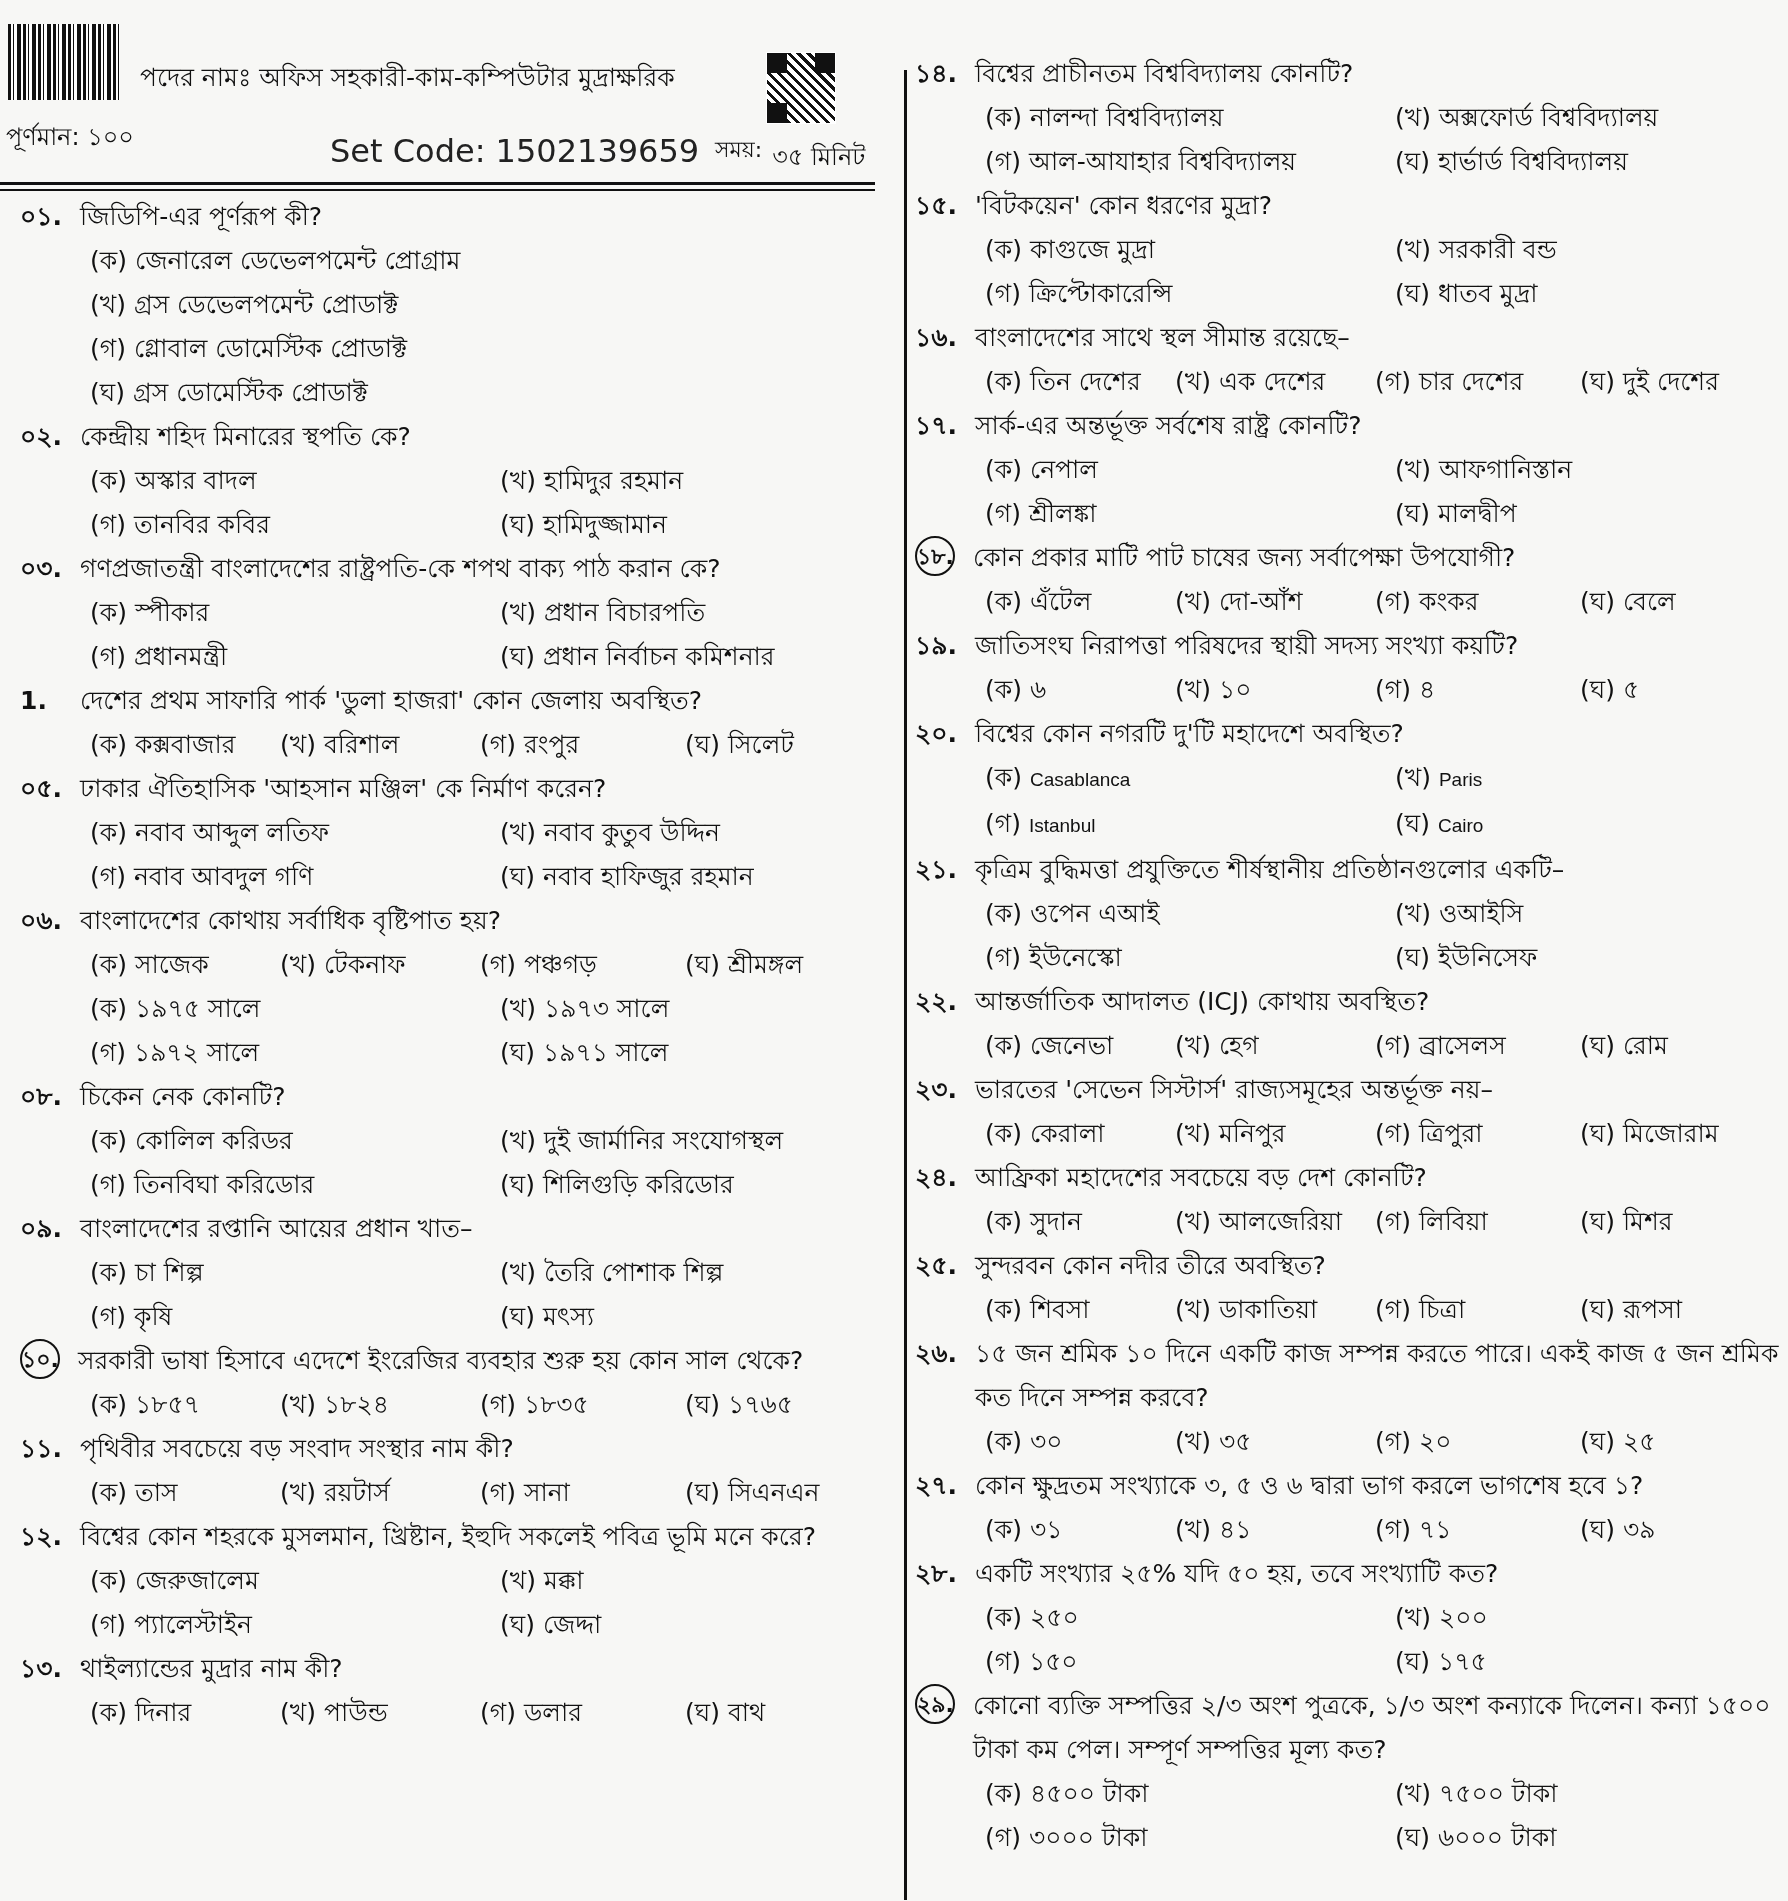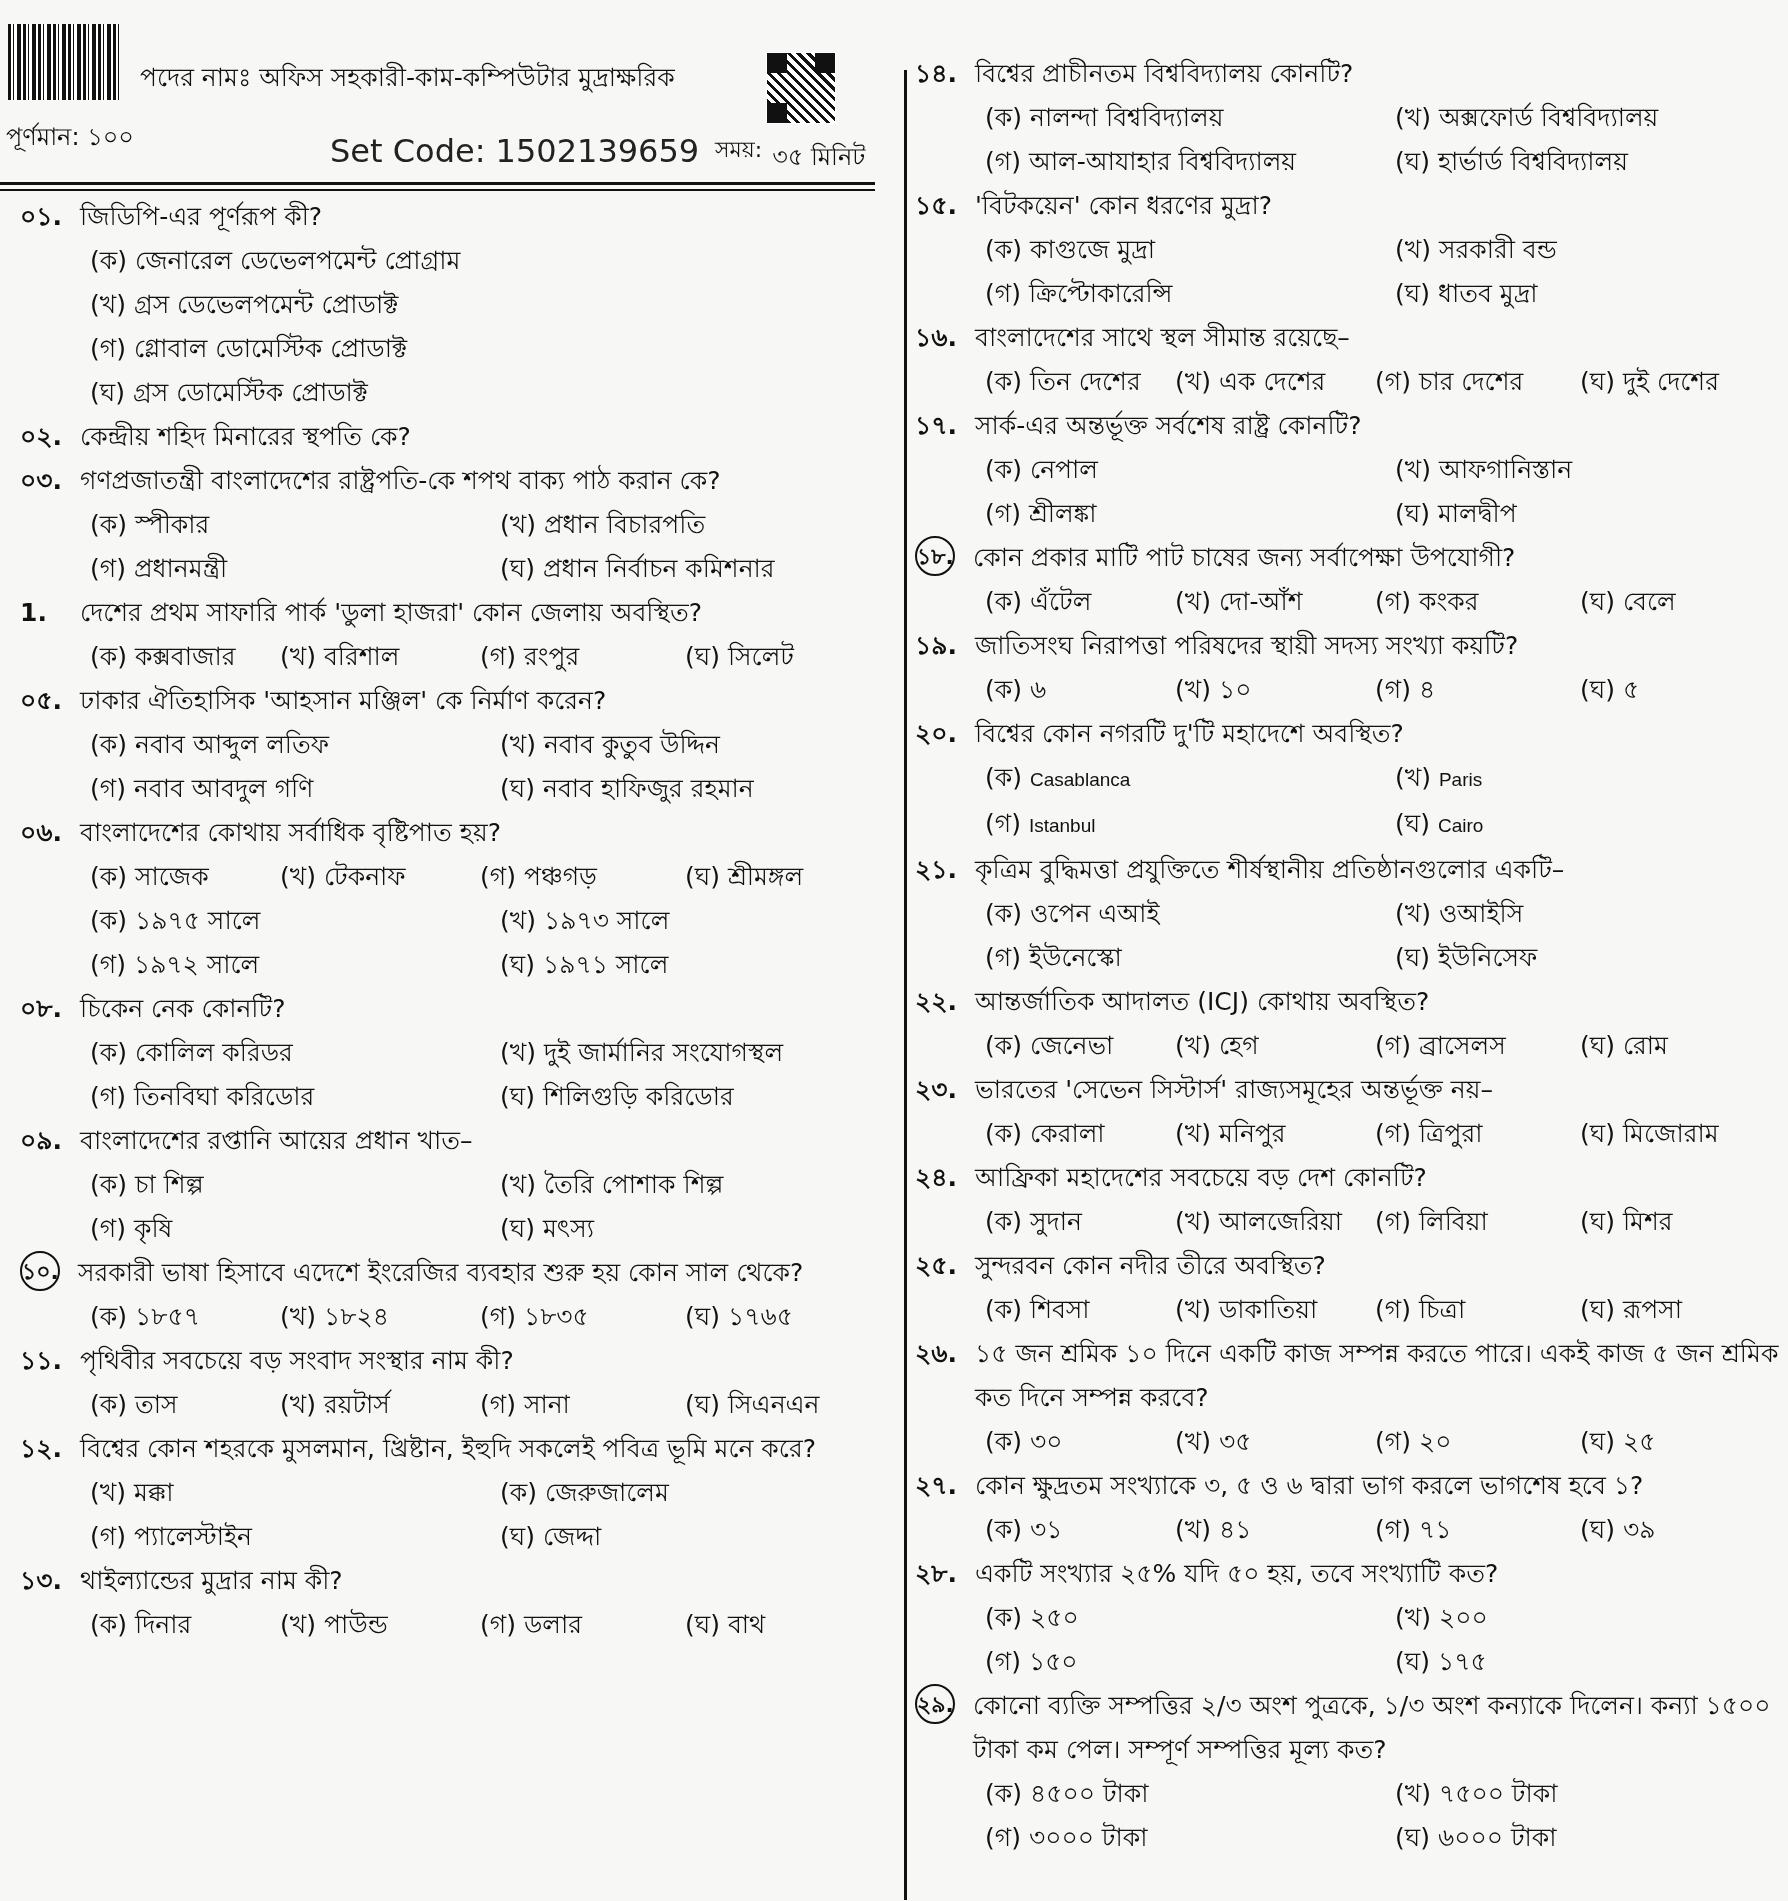--- a/index.html
+++ b/index.html
@@ -72,20 +72,26 @@
           <div class="opt"><span class="lab">(খ)</span><span>গ্রস ডেভেলপমেন্ট প্রোডাক্ট</span></div>
           <div class="opt"><span class="lab">(গ)</span><span>গ্লোবাল ডোমেস্টিক প্রোডাক্ট</span></div>
           <div class="opt"><span class="lab">(ঘ)</span><span>গ্রস ডোমেস্টিক প্রোডাক্ট</span></div>
         </div>
       </div>
       <div class="q">
         <div class="qline">
           <span class="qnum">০২.</span>
           <span class="qtext">কেন্দ্রীয় শহিদ মিনারের স্থপতি কে?</span>
         </div>
+        <div class="opts two">
+          <div class="opt"><span class="lab">(ক)</span><span>অস্কার বাদল</span></div>
+          <div class="opt"><span class="lab">(খ)</span><span>হামিদুর রহমান</span></div>
+          <div class="opt"><span class="lab">(গ)</span><span>তানবির কবির</span></div>
+          <div class="opt"><span class="lab">(ঘ)</span><span>হামিদুজ্জামান</span></div>
+        </div>
       </div>
       <div class="q">
         <div class="qline">
           <span class="qnum">০৩.</span>
           <span class="qtext">গণপ্রজাতন্ত্রী বাংলাদেশের রাষ্ট্রপতি-কে শপথ বাক্য পাঠ করান কে?</span>
         </div>
         <div class="opts two">
           <div class="opt"><span class="lab">(ক)</span><span>স্পীকার</span></div>
           <div class="opt"><span class="lab">(খ)</span><span>প্রধান বিচারপতি</span></div>
           <div class="opt"><span class="lab">(গ)</span><span>প্রধানমন্ত্রী</span></div>
@@ -183,22 +189,22 @@
           <div class="opt"><span class="lab">(গ)</span><span>সানা</span></div>
           <div class="opt"><span class="lab">(ঘ)</span><span>সিএনএন</span></div>
         </div>
       </div>
       <div class="q">
         <div class="qline">
           <span class="qnum">১২.</span>
           <span class="qtext">বিশ্বের কোন শহরকে মুসলমান, খ্রিষ্টান, ইহুদি সকলেই পবিত্র ভূমি মনে করে?</span>
         </div>
         <div class="opts two">
+          <div class="opt"><span class="lab">(ক)</span><span>জেরুজালেম</span></div>
           <div class="opt"><span class="lab">(খ)</span><span>মক্কা</span></div>
-          <div class="opt"><span class="lab">(ক)</span><span>জেরুজালেম</span></div>
           <div class="opt"><span class="lab">(গ)</span><span>প্যালেস্টাইন</span></div>
           <div class="opt"><span class="lab">(ঘ)</span><span>জেদ্দা</span></div>
         </div>
       </div>
       <div class="q">
         <div class="qline">
           <span class="qnum">১৩.</span>
           <span class="qtext">থাইল্যান্ডের মুদ্রার নাম কী?</span>
         </div>
         <div class="opts four">

